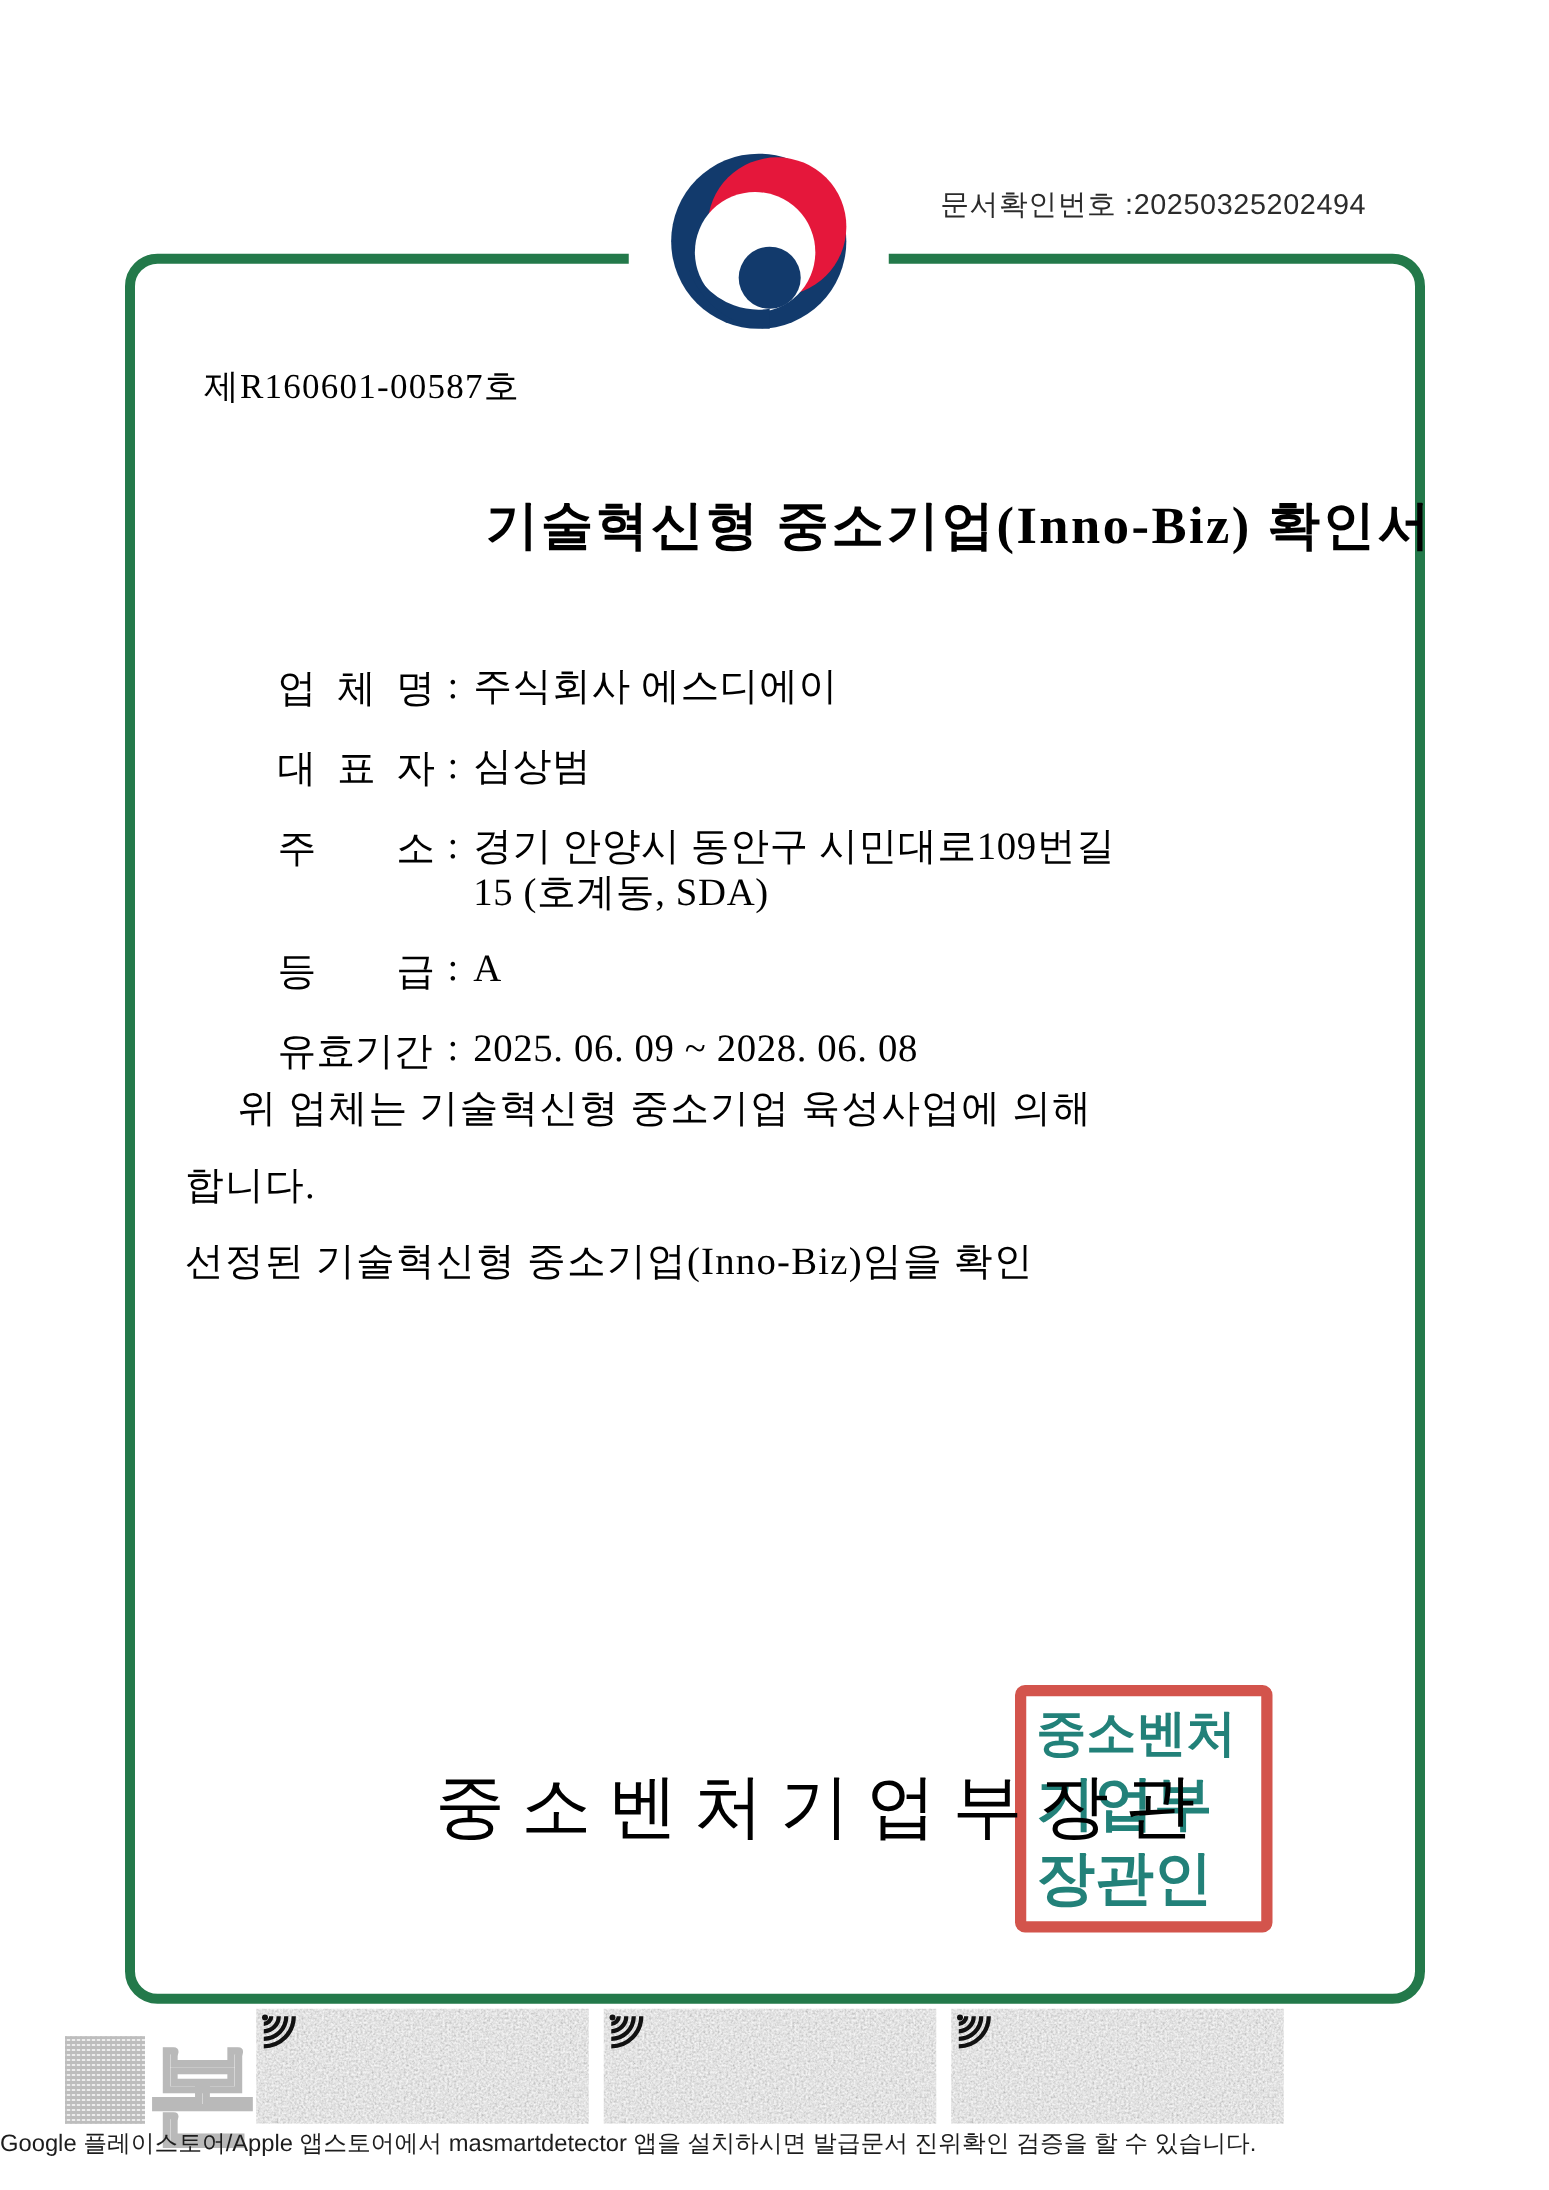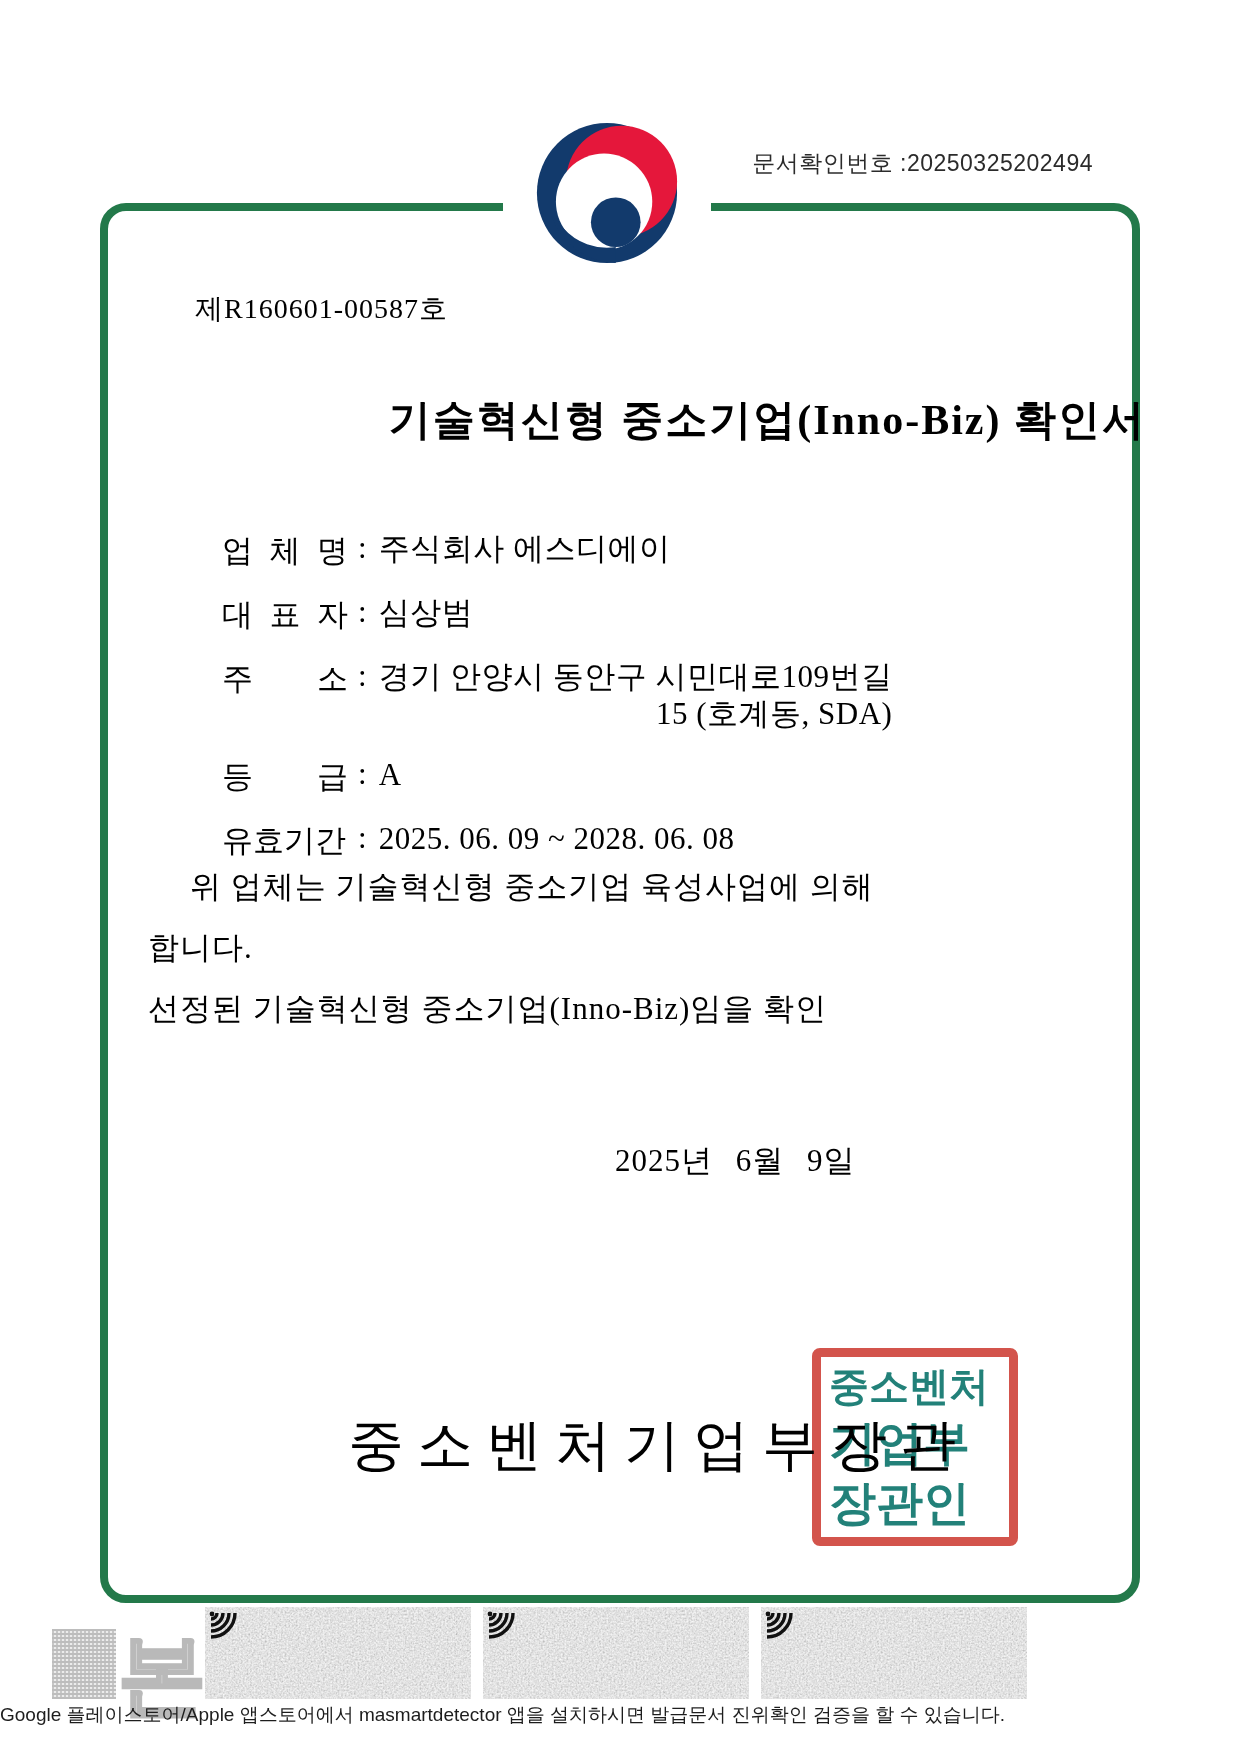--- a/index.html
+++ b/index.html
@@ -19,37 +19,37 @@
     border:8px solid #23794a;border-radius:26px;background:transparent;
   }
   
   .logo-wrap{
     position:absolute;left:503px;top:112px;width:208px;height:162px;background:#ffffff;
     display:flex;align-items:center;justify-content:center;
   }
   .logo-wrap svg{display:block;}
   
   .cert-num{
-    position:absolute;left:163px;top:290px;font-size:28px;letter-spacing:1px;font-weight:500;margin-left:32px;
+    position:absolute;left:163px;top:290px;font-size:28px;letter-spacing:1px;font-weight:500;
   }
   
   .title{
     position:absolute;left:100px;top:392px;width:1196px;box-sizing:border-box;padding-right:150px;
     text-align:right;font-size:42px;font-weight:700;letter-spacing:2px;
   }
   
   .fields{position:absolute;left:222px;top:530px;width:780px;font-size:31px;}
   .f-row{display:flex;align-items:flex-start;margin-bottom:22px;}
   .f-row.addr{margin-bottom:24px;}
   .f-label{
     display:inline-block;width:126px;flex:0 0 126px;text-align:justify;text-align-last:justify;
     text-justify:inter-character;white-space:pre;
   }
   .f-colon{margin:0 12px 0 10px;}
-  .f-value{white-space:pre-line;line-height:37px;letter-spacing:0.5px;text-align:right;}
+  .f-value{white-space:pre-line;line-height:37px;letter-spacing:0.5px;}
   
   .body-par{position:absolute;left:148px;top:856px;width:840px;font-size:31px;line-height:61px;letter-spacing:1px;}
   .body-par .l0{text-indent:42px;}
   
   .issue-date{position:absolute;left:615px;top:1140px;font-size:31px;word-spacing:14px;letter-spacing:1px;}
   
   .issuer{
     position:absolute;left:348px;top:1408px;font-size:56px;letter-spacing:13px;font-weight:500;white-space:nowrap;
   }
   
@@ -148,21 +148,20 @@
       <span class="f-value">2025. 06. 09 ~ 2028. 06. 08</span>
     </div>
   </div>
 
   <div class="body-par">
     <div class="l0">위 업체는 기술혁신형 중소기업 육성사업에 의해</div>
     <div>합니다.</div>
     <div>선정된 기술혁신형 중소기업(Inno-Biz)임을 확인</div>
   </div>
 
-  <div class="issue-date">2025년 6월 9일</div>
 
   <div class="issuer">중소벤처기업부장관</div>
 
   <div class="seal">
     <div class="s-row r4">중소벤처</div>
     <div class="s-row r3">기업부</div>
     <div class="s-row r3">장관인</div>
   </div>
 
   <div class="wm-block"></div>

